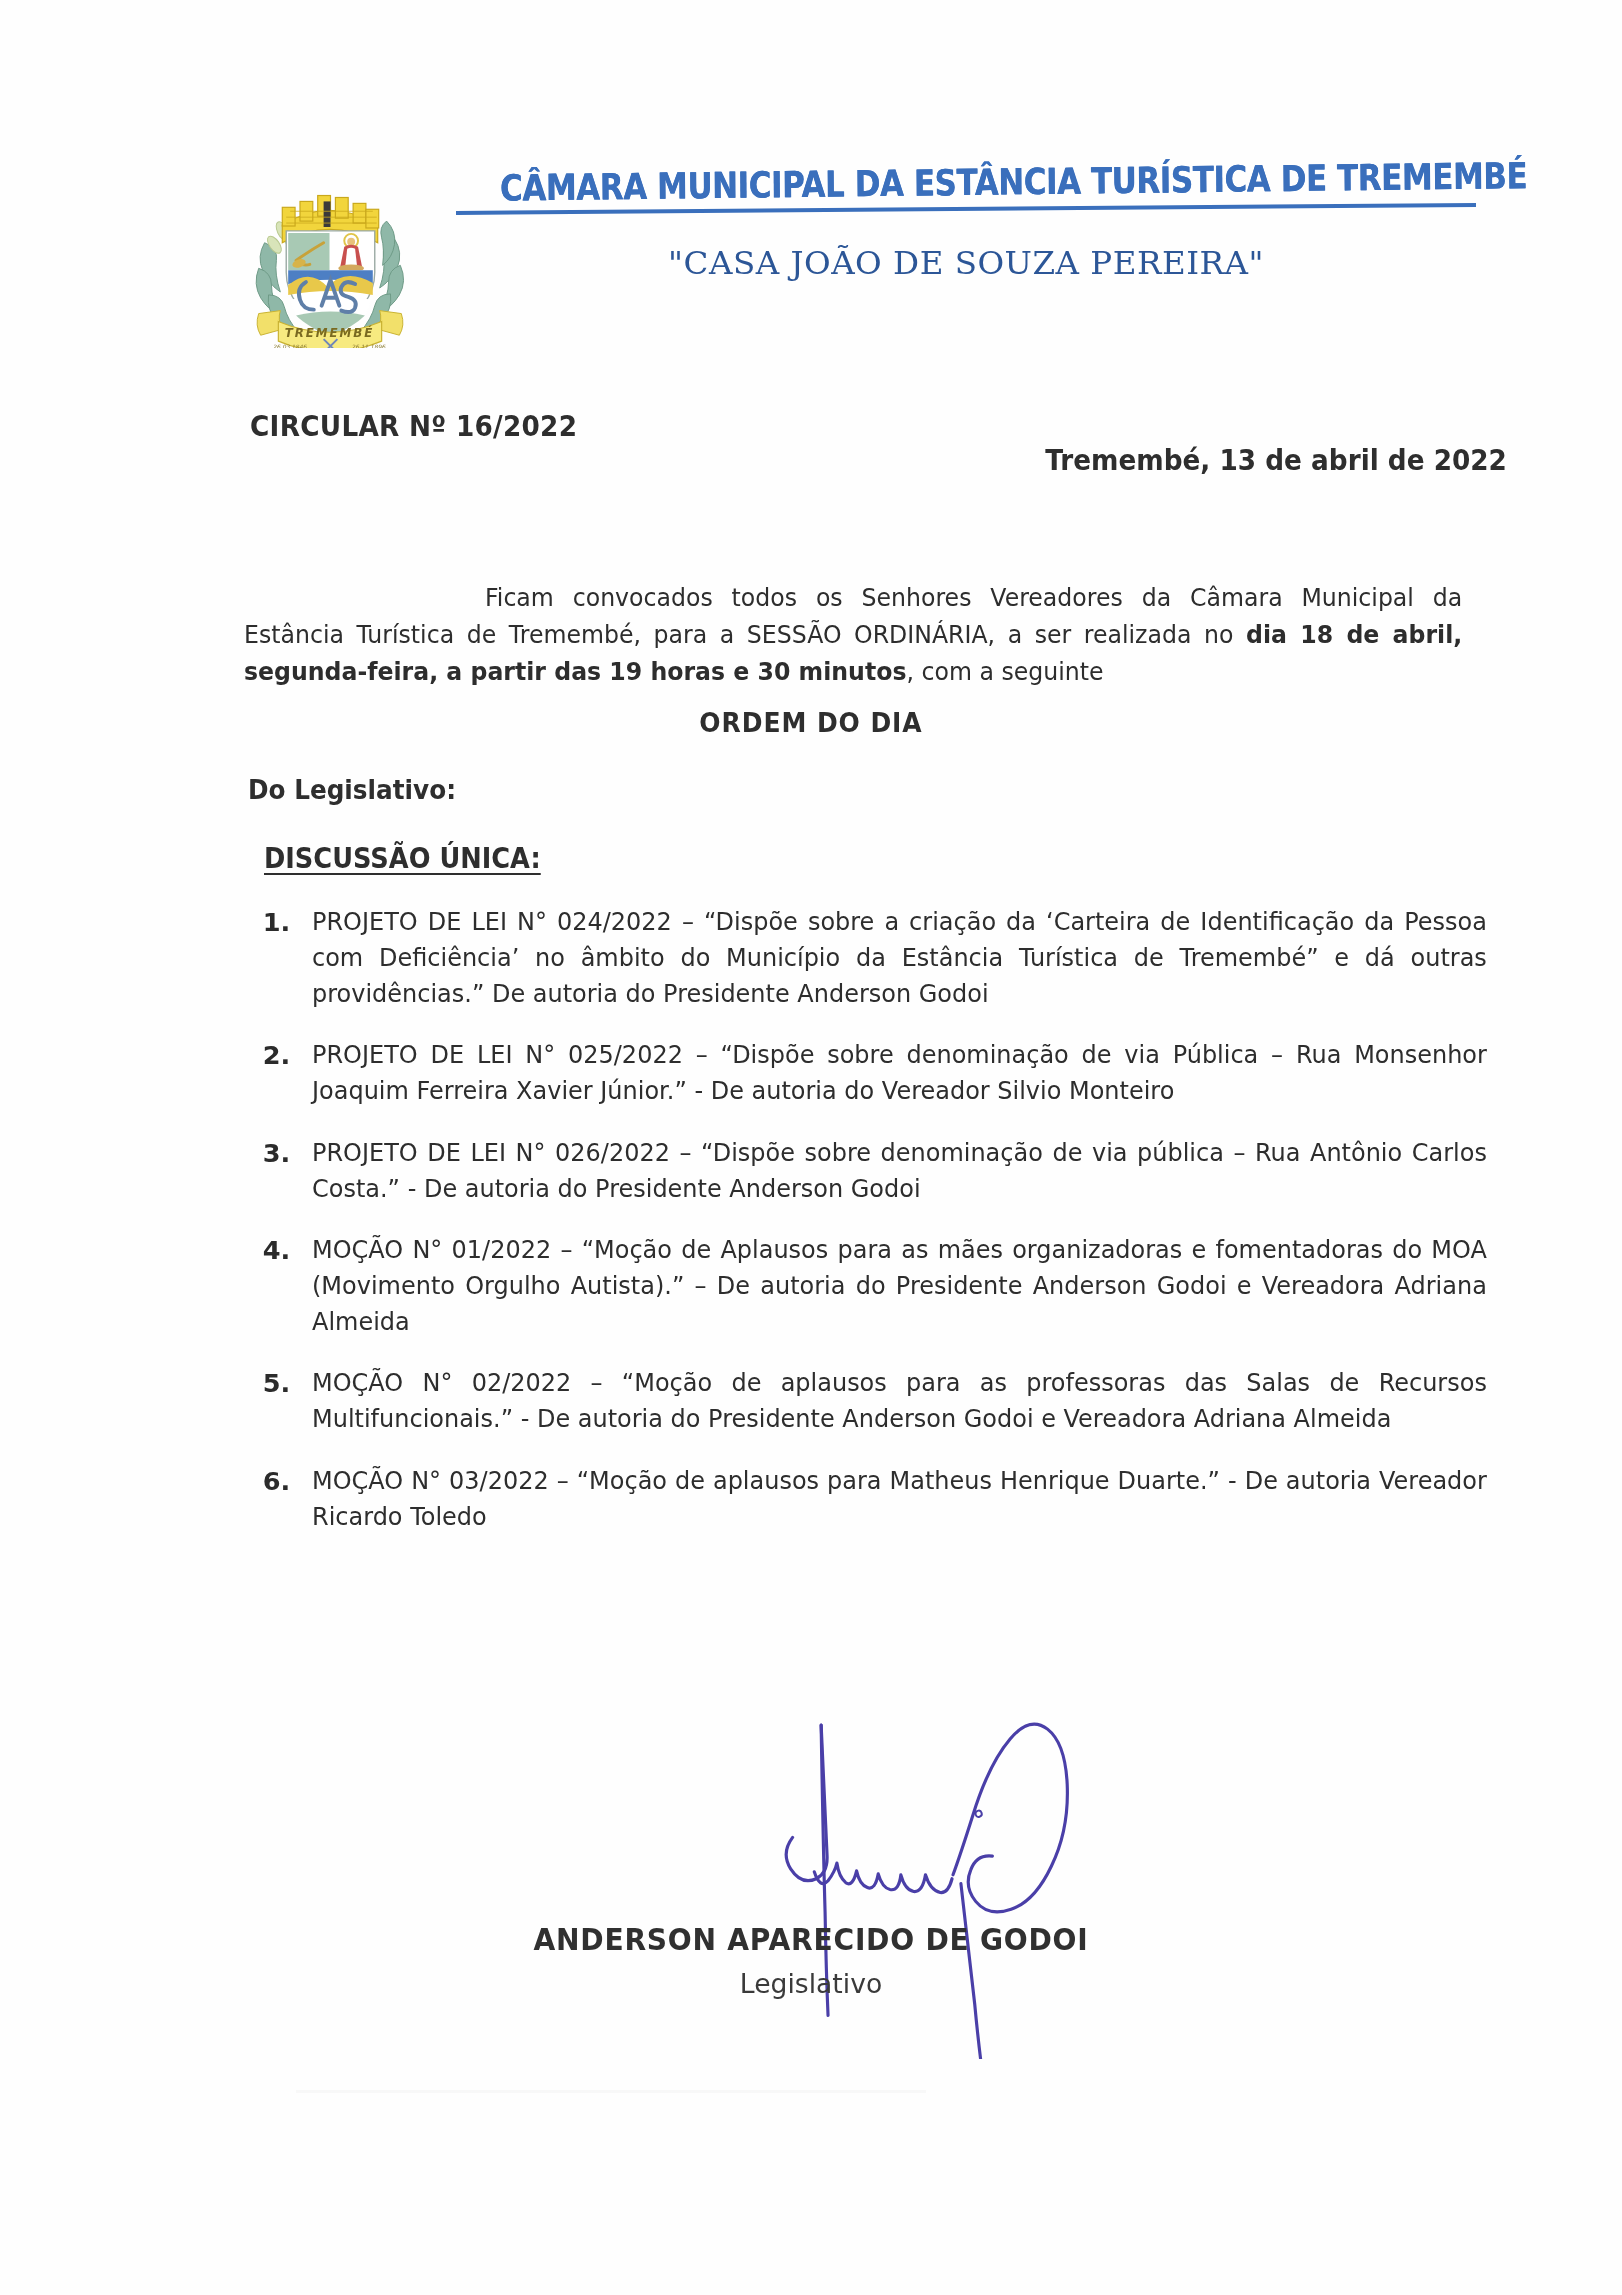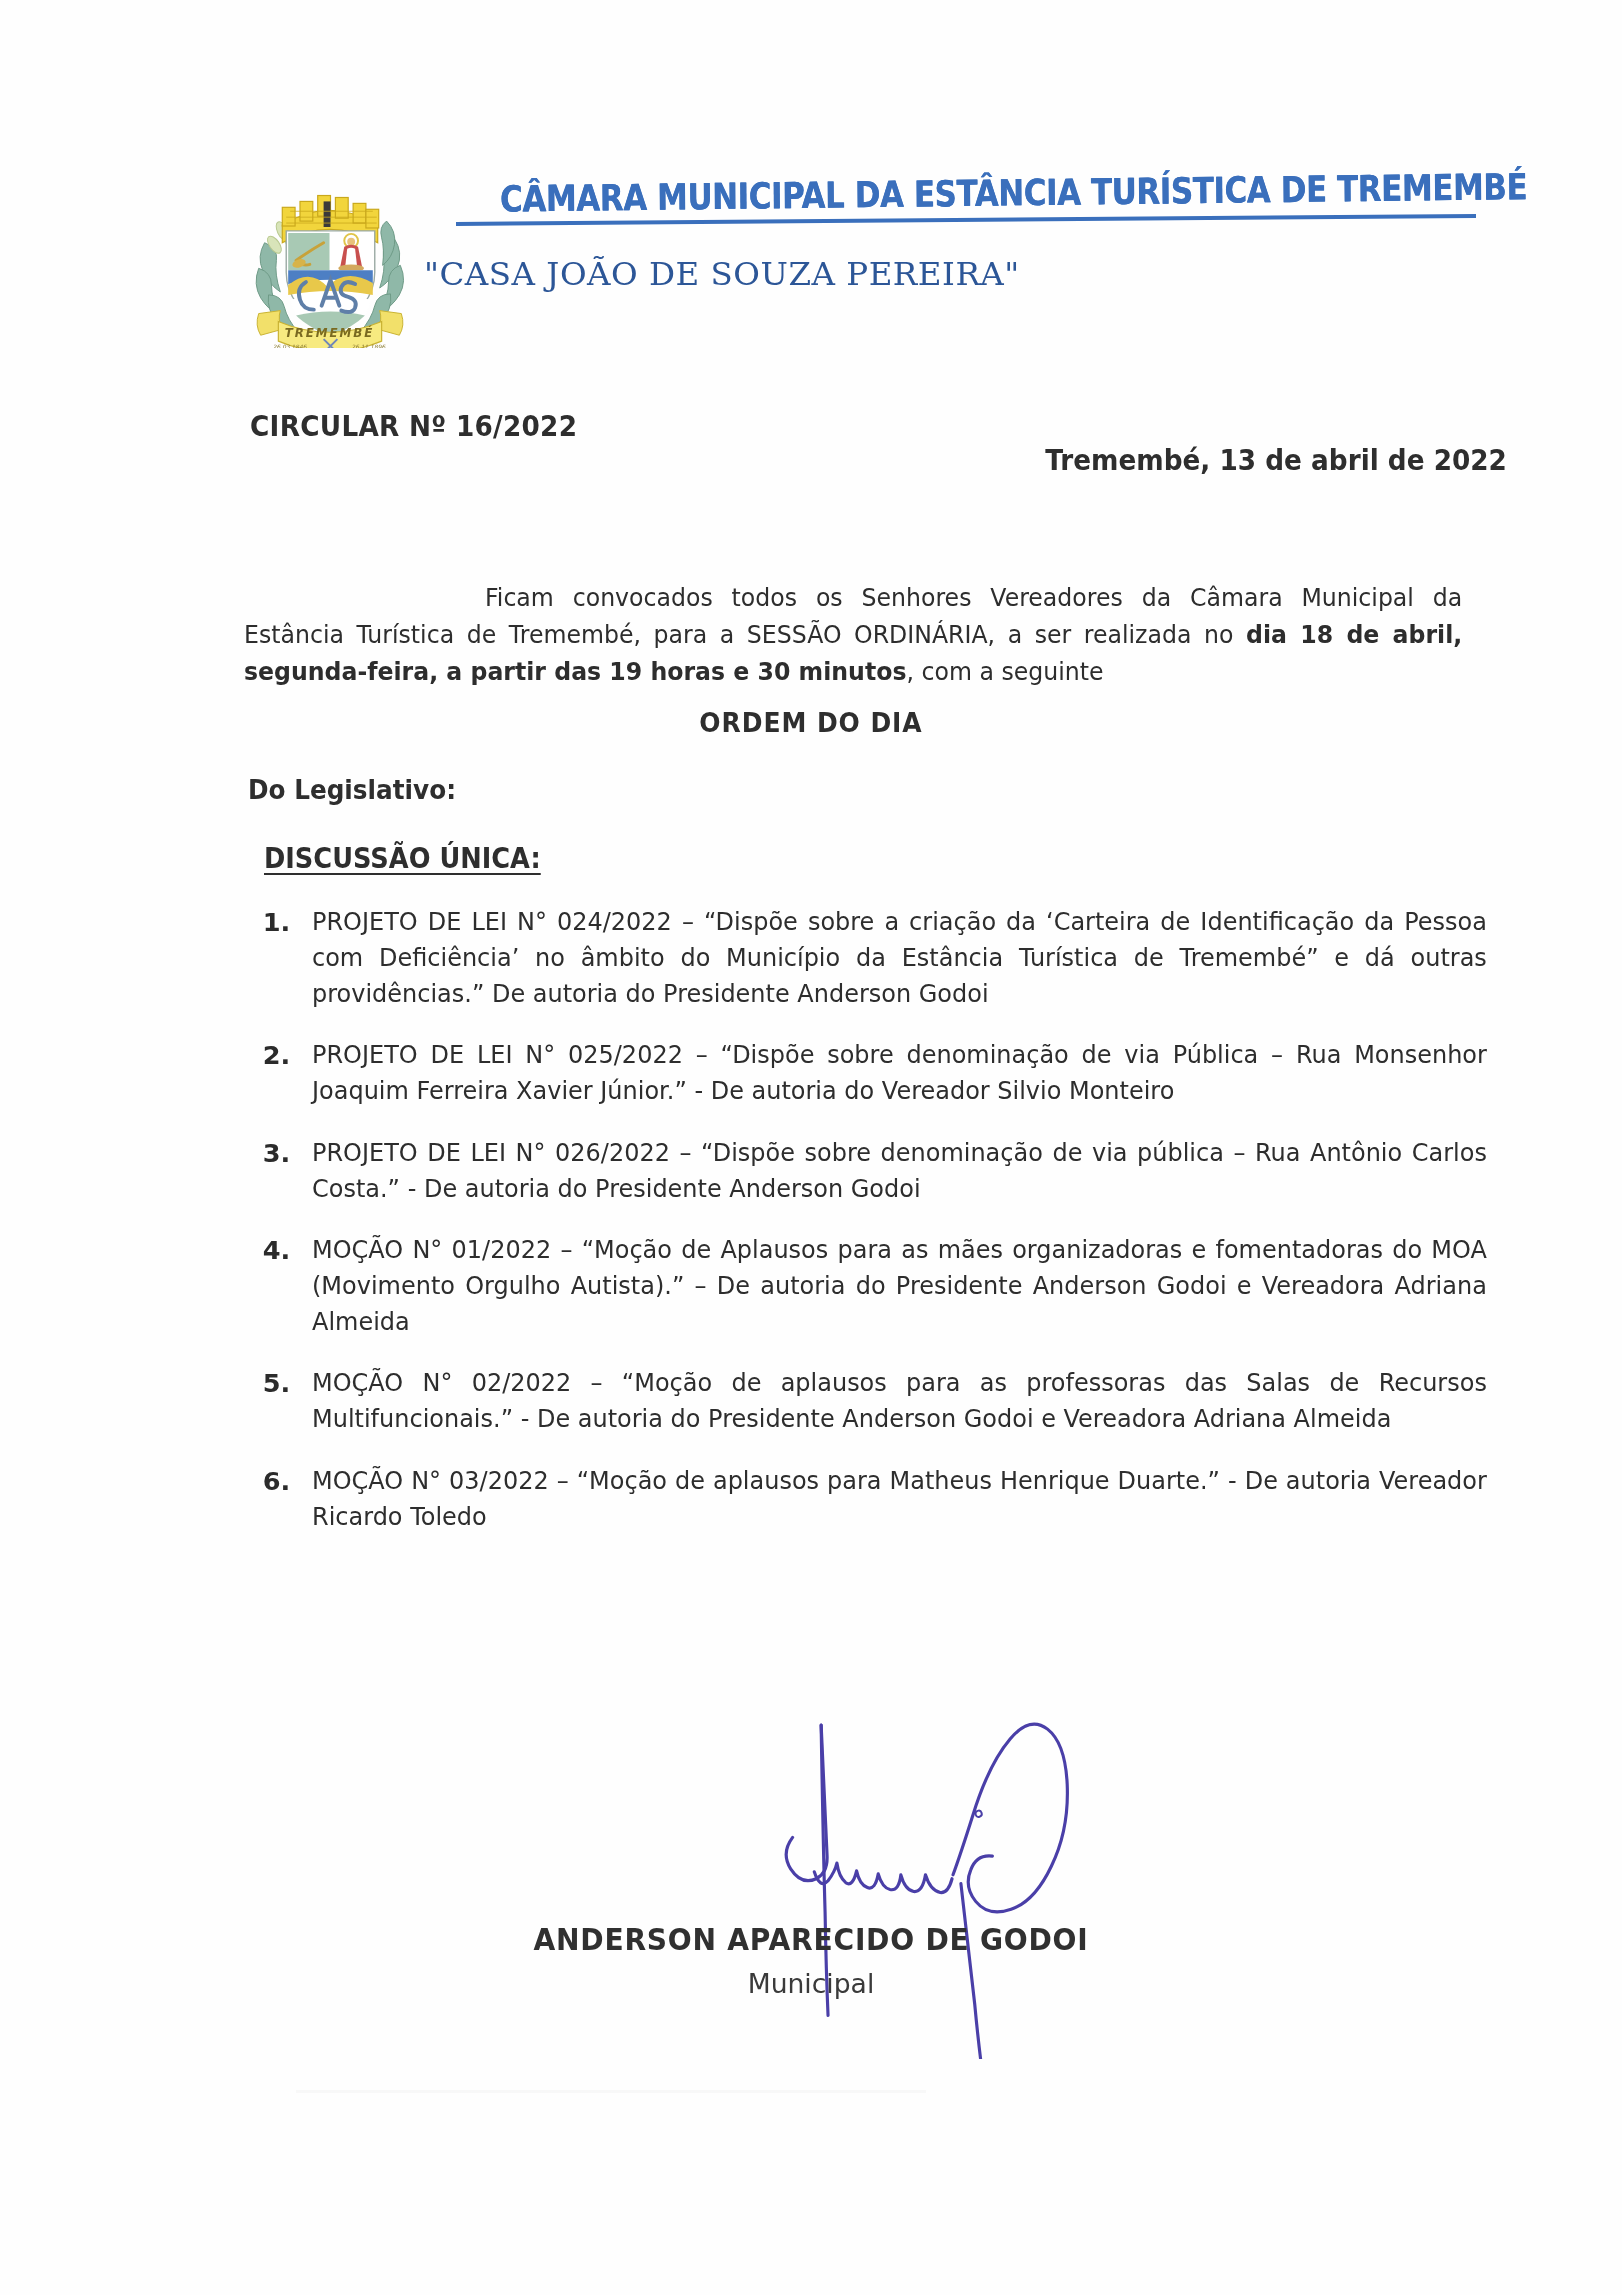--- a/index.html
+++ b/index.html
@@ -38,22 +38,23 @@
     left: 239px;
     top: 7.9px;
     width: 182px;
     height: 182px;
     font-style: italic;
   }
 
   .header-titles {
     position: absolute;
     left: 424px;
-    top: 15px;
+    top: 4px;
     width: 1084px;
+    text-align: center;
   }
 
   .org-title {
     font-family: "DejaVu Sans", sans-serif;
     font-weight: bold;
     font-size: 36px;
     letter-spacing: -0.5px;
     color: #3a6fbc;
     transform: scaleX(0.86) rotate(-0.6deg);
     transform-origin: center center;
@@ -393,19 +394,19 @@
 
         <path d="M188 213 q8 -22 20 -60 q16 -52 38 -78 q20 -24 38 -10 q18 14 20 56 q2 46 -16 83 q-17 36 -41 44 q-23 8 -36 -8 q-12 -15 -5 -32 q6 -16 22 -14"></path>
 
         <path d="M196 222 q8 70 14 122 q3 32 6 56"></path>
 
         <path d="M213 148 q3 -1 4 2 q1 3 -2 4 q-3 1 -4 -2 q-1 -3 2 -4 z" stroke-width="2"></path>
       </g>
     </svg>
 
     <div class="sig-name">ANDERSON APARECIDO DE GODOI</div>
-    <div class="sig-role">Municipal</div>
+    <div class="sig-role">Legislativo</div>
   </div>
 
   <div class="scan-band"></div>
 
 </div>
 
 
 </body></html>

